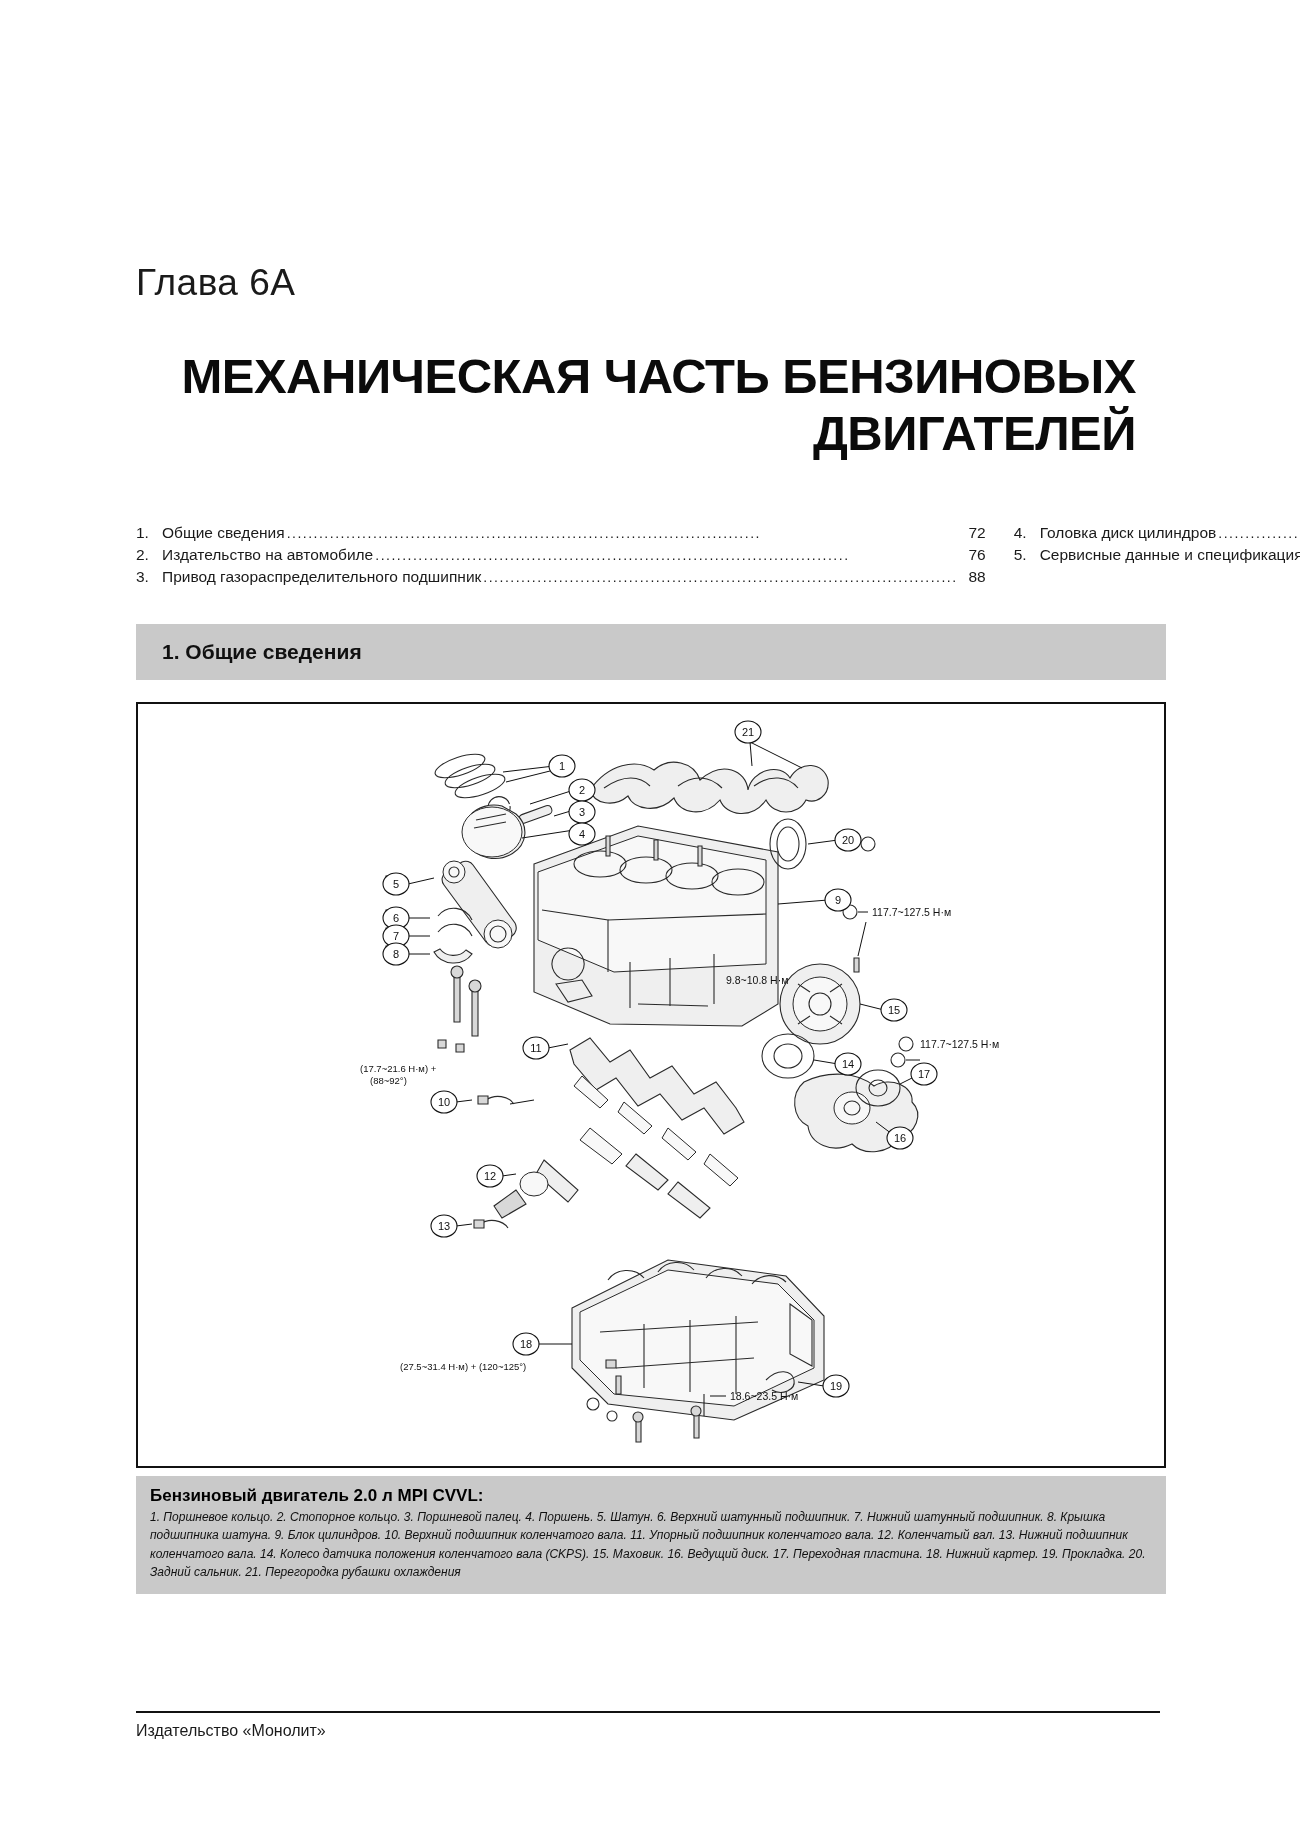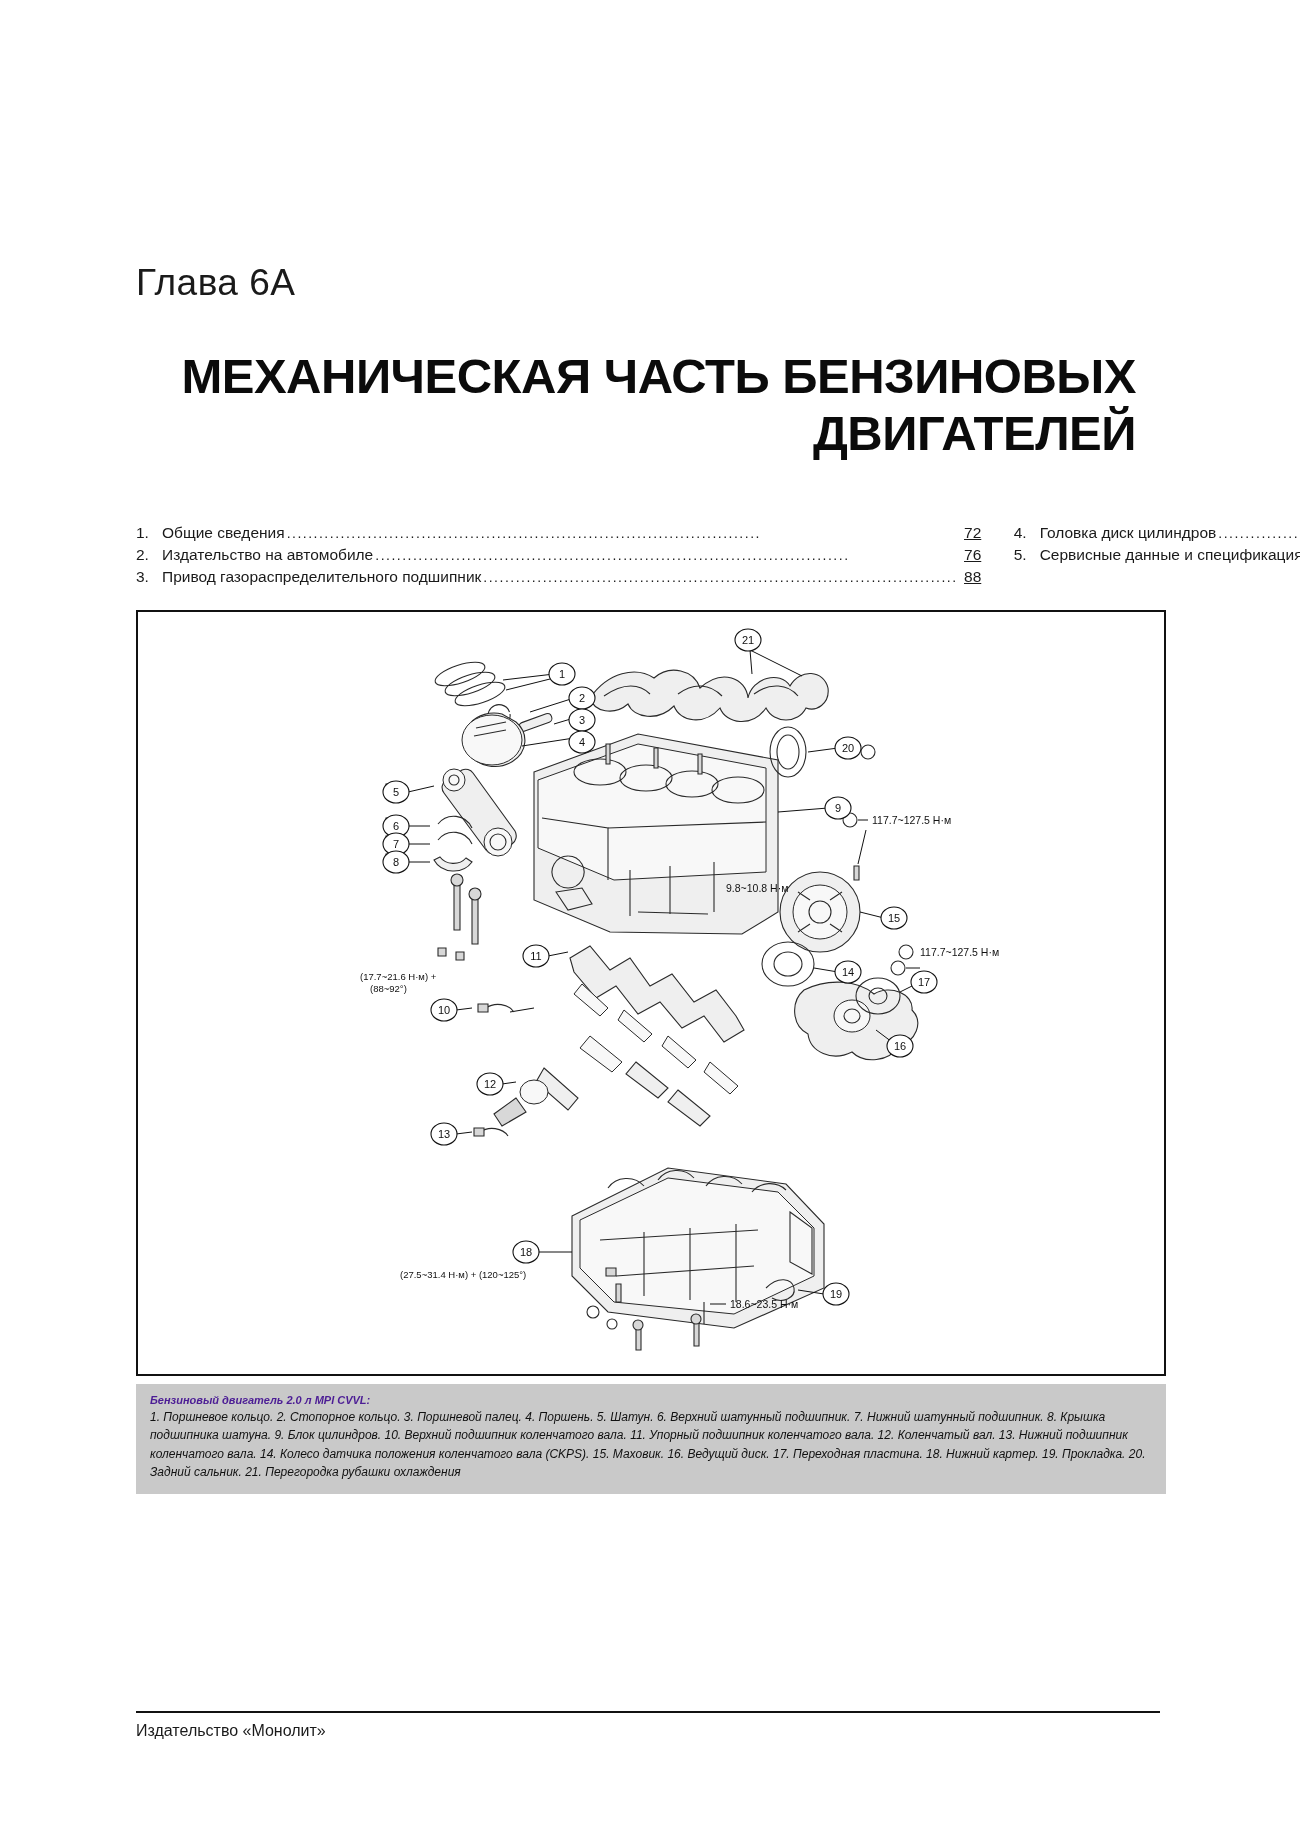--- a/index.html
+++ b/index.html
@@ -76,23 +76,22 @@
     flex: 1 1 auto;
     overflow: hidden;
     white-space: nowrap;
     letter-spacing: 1.5px;
     color: #1a1a1a;
     margin: 0 2px 0 2px;
     font-size: 14px;
   }
   .toc-page {
     flex: 0 0 auto;
-    text-align: center;
+    text-align: right;
     min-width: 26px;
-    text-decoration: underline;
   }
   .section-bar {
     margin-top: 36px;
     height: 56px;
     background: #c9c9c9;
     display: flex;
     align-items: center;
     padding-left: 26px;
     box-sizing: border-box;
   }
@@ -109,24 +108,23 @@
     background: #fff;
     overflow: hidden;
   }
   .caption-box {
     margin-top: 8px;
     background: #c9c9c9;
     padding: 10px 14px 12px 14px;
     box-sizing: border-box;
   }
   .caption-title {
-    font-size: 11px;
+    font-size: 17px;
     font-weight: bold;
-    font-style: italic;
-    color: #4c1d95;
+    color: #000000;
     margin-bottom: 2px;
   }
   .caption-body {
     font-size: 12px;
     font-style: italic;
     line-height: 18.5px;
     color: #111;
   }
   .footer-rule {
     position: absolute;
@@ -195,20 +193,23 @@
 
         </div>
         <div class="toc-row">
           <span class="toc-num">5.</span>
           <span class="toc-text">Сервисные данные и спецификация</span>
 
         </div>
       </div>
     </div>
 
+    <div class="section-bar">
+      <span class="section-bar-text">1. Общие сведения</span>
+    </div>
 
     <div class="figure-box">
       <svg class="fig-svg" width="1026" height="758" viewBox="0 0 1026 758">
 
         <g>
           <ellipse class="part-n" cx="322" cy="62" rx="26" ry="9" transform="rotate(-18 322 62)"></ellipse>
           <ellipse class="part-n" cx="332" cy="72" rx="26" ry="9" transform="rotate(-18 332 72)"></ellipse>
           <ellipse class="part-n" cx="342" cy="82" rx="26" ry="9" transform="rotate(-18 342 82)"></ellipse>
           <path class="lead" d="M365 68 L416 62"></path>
           <path class="lead" d="M368 78 L416 66"></path>

